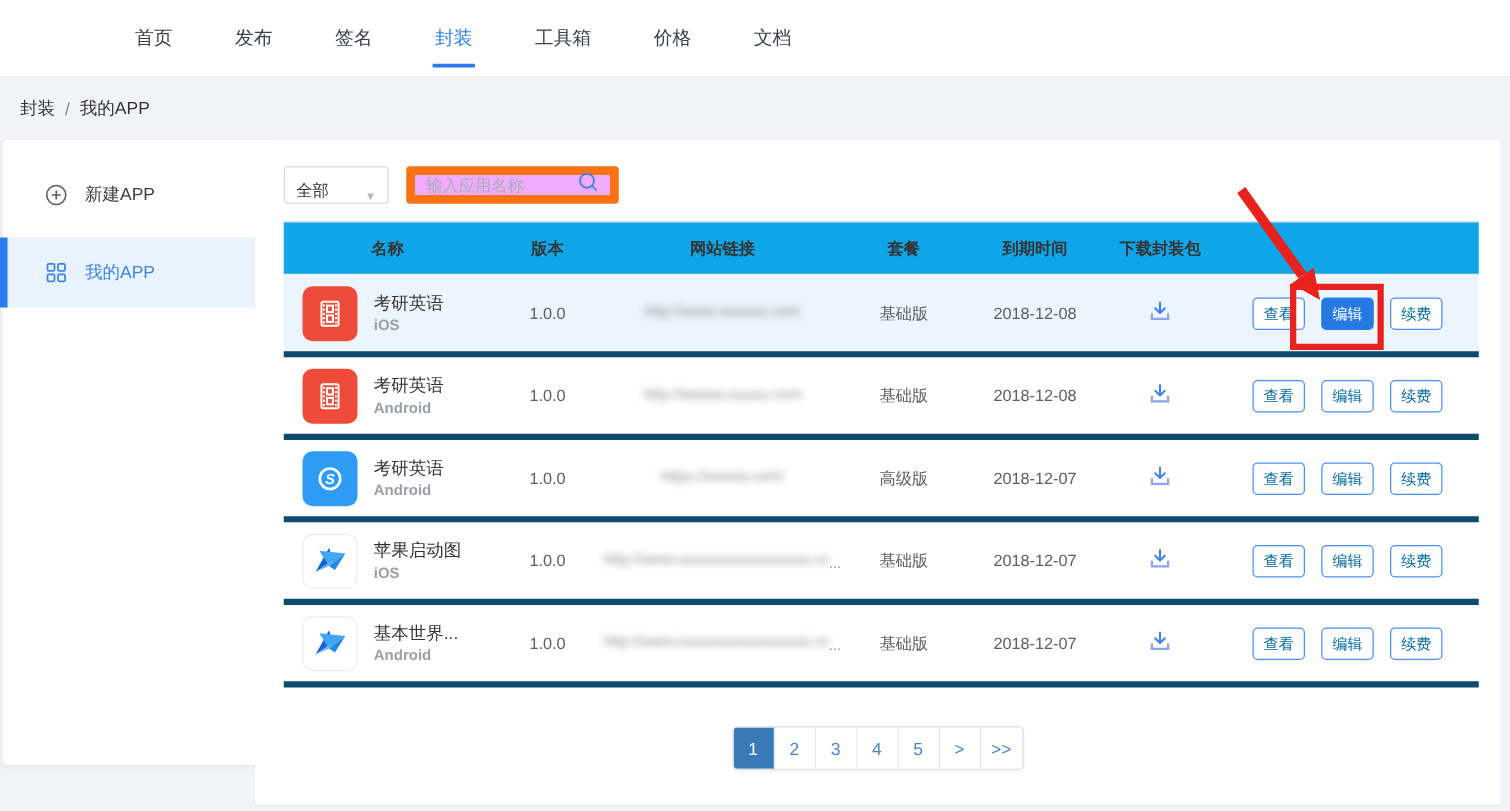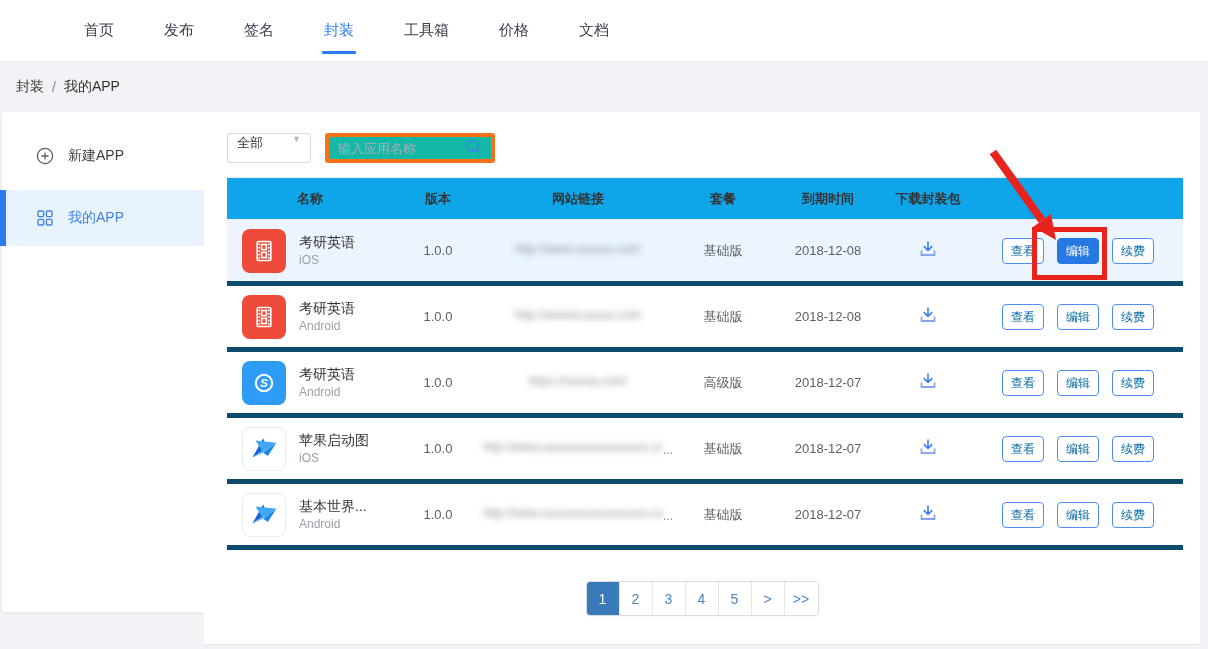--- a/index.html
+++ b/index.html
@@ -1,63 +1,63 @@
 <!DOCTYPE html>
 <html><head>
 <meta charset="utf-8">
 <style>
   * { margin:0; padding:0; box-sizing:border-box; }
   html,body { background:#e9ebef; }
   body { font-family:"Liberation Sans","DejaVu Sans",sans-serif; }
   #app { position:relative; width:1208px; height:649px; background:#f1f3f6; overflow:hidden; margin:0 auto; }
 
   
-  .topnav { position:absolute; left:0; top:0; width:100%; height:62px; background:#fff; border-bottom:1px solid #ececec; display:flex; align-items:center; padding-left:84px; gap:50px; }
+  .topnav { position:absolute; left:0; top:0; width:100%; height:62px; background:#fff; border-bottom:1px solid #ececec; display:flex; align-items:center; padding-left:108px; gap:50px; }
   .nav-item { font-size:15px; color:#39404a; cursor:pointer; position:relative; height:62px; display:flex; align-items:center; }
   .nav-item.active { color:#2b7cf0; }
   .nav-item.active::after { content:""; position:absolute; left:-2px; right:-2px; bottom:8px; height:3px; background:#2b7cf0; border-radius:1px; }
 
   
   .breadcrumb { position:absolute; left:16px; top:62px; height:50px; display:flex; align-items:center; gap:8px; font-size:14px; color:#333; }
   .breadcrumb .sep { color:#888; }
 
   
   .sidebar { position:absolute; left:2px; top:112px; width:212px; height:500px; background:#fff; border-radius:4px; box-shadow:0 1px 4px rgba(0,0,0,.06); padding-top:10px; }
   .side-item { position:relative; height:56px; display:flex; align-items:center; gap:14px; padding-left:34px; font-size:14px; color:#3a3f46; cursor:pointer; margin-top:6px; }
   .side-item .s-icon { width:18px; height:18px; display:inline-flex; }
   .side-item.active { background:#e9f3fd; color:#3e84e8; }
   .side-item.active::before { content:""; position:absolute; left:-2px; top:0; bottom:0; width:6px; background:#2b7cf0; }
 
   
   .panel { position:absolute; left:204px; top:112px; width:996px; height:533px; background:#fff; border-radius:2px; border-bottom:1px solid #e3e5e8; }
 
   
   .toolbar { display:flex; align-items:center; gap:14px; margin:21px 0 0 23px; }
-  .select-box { width:84px; height:30px; border:1px solid #d5d9de; border-radius:3px; background:#fff; display:flex; align-items:flex-start; justify-content:space-between; padding:0 9px; font-size:13px; color:#333; cursor:pointer; }
+  .select-box { width:84px; height:30px; border:1px solid #d5d9de; border-radius:3px; background:#fff; display:flex; align-items:flex-end; justify-content:space-between; padding:0 9px; font-size:13px; color:#333; cursor:pointer; }
   .select-box .caret { font-size:9px; color:#b3b8bf; }
-  .search-box { width:170px; height:30px; border:4px solid #f97316; border-radius:3px; background:#14b8a6; display:flex; align-items:center; justify-content:space-between; padding:0 9px; }
+  .search-box { width:170px; height:30px; border:7px solid #f97316; border-radius:3px; background:#f0abfc; display:flex; align-items:center; justify-content:space-between; padding:0 9px; }
   .search-box input { border:none; outline:none; width:120px; font-size:13px; color:#333; font-family:inherit; background:transparent; }
   .search-box input::placeholder { color:#a9aeb6; }
 
   
   .table { margin:14px 23px 0 23px; width:956px; }
   .tr { display:grid; grid-template-columns:166px 90px 190px 100px 110px 90px 1fr; align-items:center; }
   .thead { height:43px; background:#0ea5e9; border:1px solid #eceef1; border-left:none; border-right:none; }
   .th { text-align:center; font-size:13px; font-weight:bold; color:#333; }
   .th.name-h { text-align:center; }
   .row { height:66px; border-bottom:5px solid #0c4a6e; background:#fff; }
   .row.hl { background:#ecf5fd; }
   .cell { text-align:center; font-size:13px; color:#5a6066; }
   .name-cell { display:flex; align-items:center; gap:13px; padding-left:15px; text-align:left; }
   .app-icon { width:44px; height:44px; border-radius:8px; flex:0 0 44px; display:flex; align-items:center; justify-content:center; }
   .app-icon.film { background:#ee4b3b; }
   .app-icon.slogo { background:#2e9bf5; }
   .app-icon.bird { background:#fff; border:1px solid #ececec; }
   .nm { font-size:14px; color:#333; line-height:19px; white-space:nowrap; }
-  .plat { font-size:12px; color:#9aa0a8; line-height:16px; }
+  .plat { font-size:12px; color:#9aa0a8; line-height:16px;font-weight:bold; }
   .link-blur { display:inline-block; filter:blur(3px); color:#8d9298; font-size:12px; max-width:180px; overflow:hidden; white-space:nowrap; }
   .link-suffix { font-size:12px; color:#8d9298; }
   .dl-btn { display:inline-flex; cursor:pointer; }
   .btns { display:flex; gap:13px; justify-content:center; }
   .act-btn { min-width:42px; height:26px; padding:0 8px; border:1px solid #4f8df2; border-radius:4px; background:#fff; color:#0369a1; font-size:12px; font-family:inherit; cursor:pointer; line-height:24px; }
   .act-btn.primary { background:#2679e2; color:#fff; border-color:#2679e2; }
 
   
   .pagination { display:flex; justify-content:center; margin-top:31px; }
   .page-group { display:inline-flex; border:1px solid #d9dce1; border-radius:4px; overflow:hidden; background:#fff; box-shadow:0 1px 2px rgba(0,0,0,.04); }

